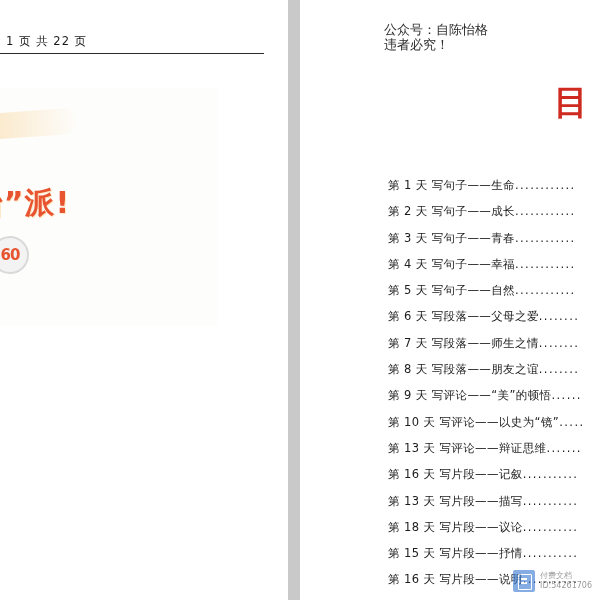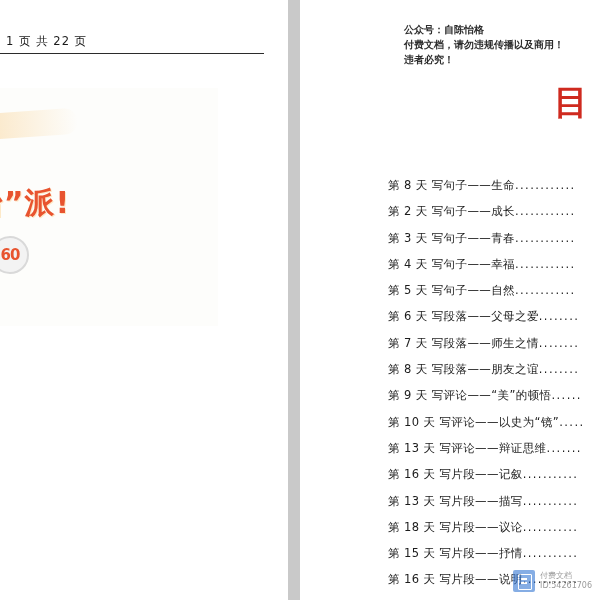--- a/index.html
+++ b/index.html
@@ -104,27 +104,26 @@
     position: absolute;
     left: 300px;
     top: 0;
     width: 300px;
     height: 600px;
     background: #ffffff;
     overflow: hidden;
   }
   .notice {
     position: absolute;
-    left: 104px;
+    left: 84px;
     top: 22px;
-    font-size: 10px;
+    font-size: 13px;
     line-height: 15px;
     color: #2d2d2d;
     white-space: nowrap;
-    font-weight: bold;
   }
   .toc-title {
     position: absolute;
     right: 6px;
     top: 80px;
     font-size: 34px;
     font-weight: bold;
     color: #cf2a1f;
     letter-spacing: 6px;
   }
@@ -205,28 +204,27 @@
 
         <div class="badge">60</div>
       </div>
 
     </div>
   </div>
 
   <div class="page-right">
     <div class="notice">
       <div>公众号：自陈怡格</div>
-      <div>付费文档，请勿违规传播以及商用！</div>
       <div>违者必究！</div>
     </div>
 
     <div class="toc-title">目</div>
 
     <div class="toc-list">
-      <div class="toc-item"><span class="label">第 8 天  写句子——生命</span><span class="dots">............</span></div>
+      <div class="toc-item"><span class="label">第 1 天  写句子——生命</span><span class="dots">............</span></div>
       <div class="toc-item"><span class="label">第 2 天  写句子——成长</span><span class="dots">............</span></div>
       <div class="toc-item"><span class="label">第 3 天  写句子——青春</span><span class="dots">............</span></div>
       <div class="toc-item"><span class="label">第 4 天  写句子——幸福</span><span class="dots">............</span></div>
       <div class="toc-item"><span class="label">第 5 天  写句子——自然</span><span class="dots">............</span></div>
       <div class="toc-item"><span class="label">第 6 天  写段落——父母之爱</span><span class="dots">........</span></div>
       <div class="toc-item"><span class="label">第 7 天  写段落——师生之情</span><span class="dots">........</span></div>
       <div class="toc-item"><span class="label">第 8 天  写段落——朋友之谊</span><span class="dots">........</span></div>
       <div class="toc-item"><span class="label">第 9 天  写评论——“美”的顿悟</span><span class="dots">......</span></div>
       <div class="toc-item"><span class="label">第 10 天  写评论——以史为“镜”</span><span class="dots">.....</span></div>
       <div class="toc-item"><span class="label">第 13 天  写评论——辩证思维</span><span class="dots">.......</span></div>

